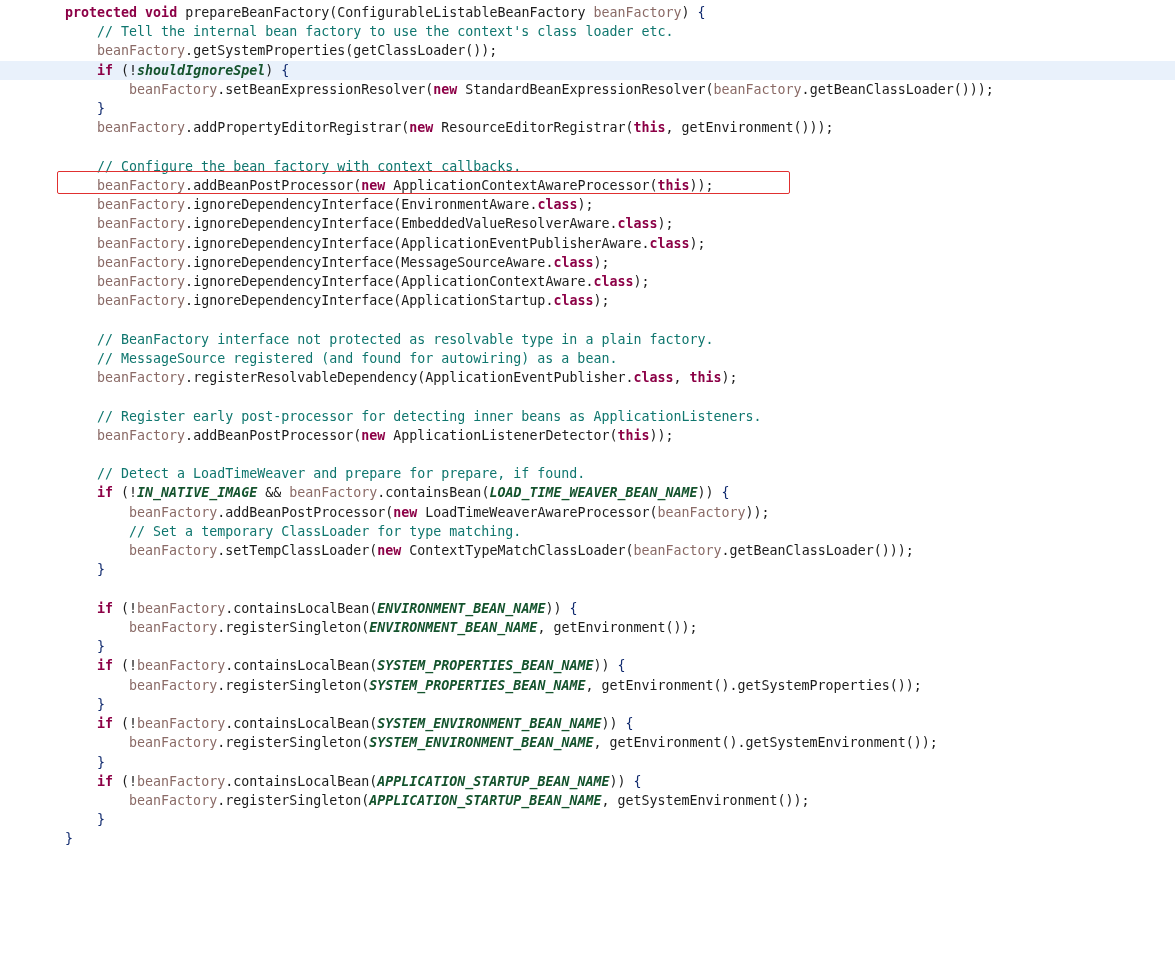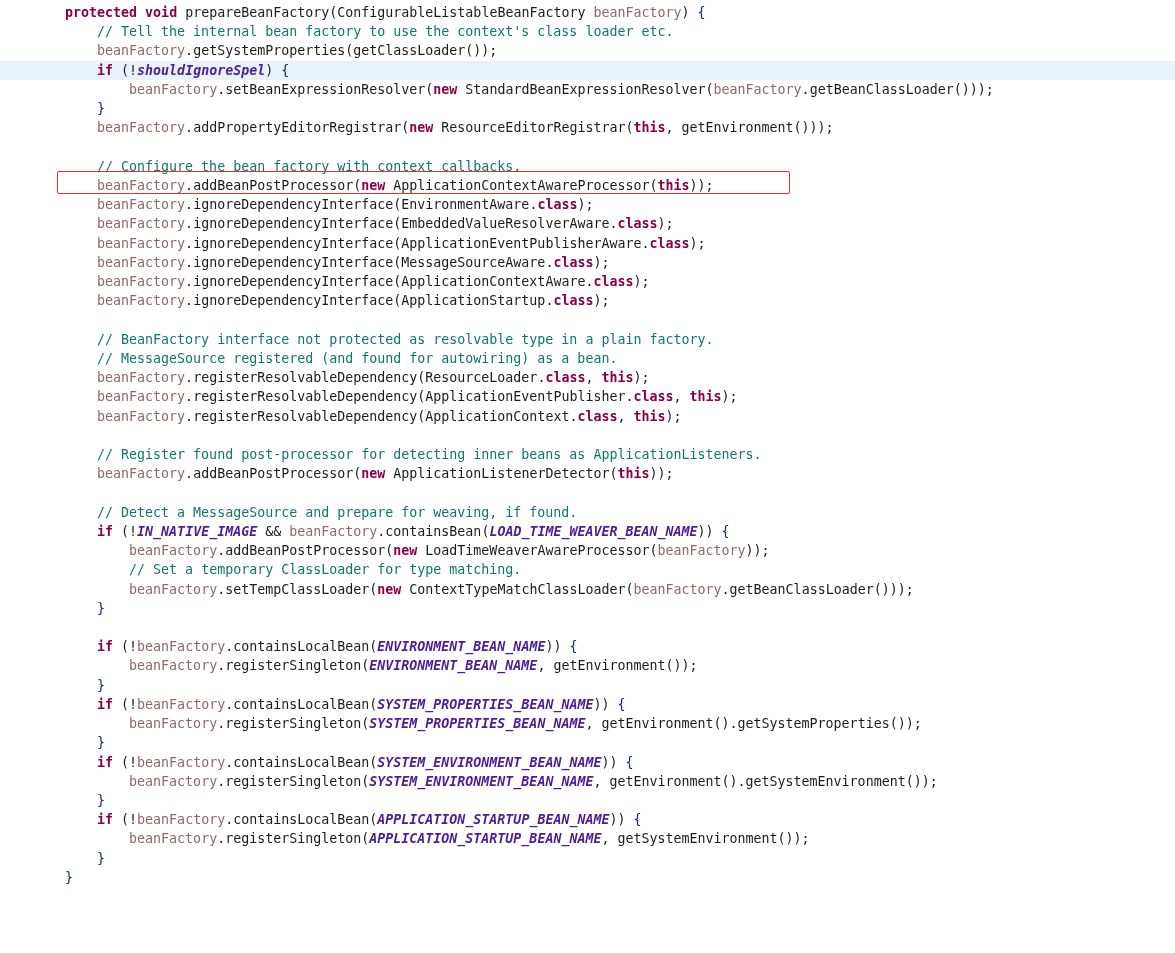--- a/index.html
+++ b/index.html
@@ -35,21 +35,21 @@
     padding-left: 33px;
     letter-spacing: 0px;
   }
   .line.hl {
     background: #e9f1fb;
   }
   
   .kw      { color: #8c0046; font-weight: bold; }          
   .cmt     { color: #0f766e; }                              
   .fld     { color: #8a6a66; }                              
-  .const   { color: #4c1d95; font-weight: bold; font-style: italic; } 
+  .const   { color: #14532d; font-weight: bold; font-style: italic; } 
   .brace   { color: #102a6e; }
   .punct   { color: #1b1b1b; }
   .txt     { color: #1b1b1b; }
 
   
   #annotation-box {
     position: absolute;
     border: 1.5px solid #e03030;
     border-radius: 2px;
     pointer-events: none;
@@ -73,28 +73,26 @@
       <div class="line"><span class="punct">        </span><span class="fld">beanFactory</span><span class="punct">.</span><span class="txt">addBeanPostProcessor</span><span class="punct">(</span><span class="kw">new</span><span class="punct"> </span><span class="txt">ApplicationContextAwareProcessor</span><span class="punct">(</span><span class="kw">this</span><span class="punct">));</span></div>
       <div class="line"><span class="punct">        </span><span class="fld">beanFactory</span><span class="punct">.</span><span class="txt">ignoreDependencyInterface</span><span class="punct">(</span><span class="txt">EnvironmentAware</span><span class="punct">.</span><span class="kw">class</span><span class="punct">);</span></div>
       <div class="line"><span class="punct">        </span><span class="fld">beanFactory</span><span class="punct">.</span><span class="txt">ignoreDependencyInterface</span><span class="punct">(</span><span class="txt">EmbeddedValueResolverAware</span><span class="punct">.</span><span class="kw">class</span><span class="punct">);</span></div>
       <div class="line"><span class="punct">        </span><span class="fld">beanFactory</span><span class="punct">.</span><span class="txt">ignoreDependencyInterface</span><span class="punct">(</span><span class="txt">ApplicationEventPublisherAware</span><span class="punct">.</span><span class="kw">class</span><span class="punct">);</span></div>
       <div class="line"><span class="punct">        </span><span class="fld">beanFactory</span><span class="punct">.</span><span class="txt">ignoreDependencyInterface</span><span class="punct">(</span><span class="txt">MessageSourceAware</span><span class="punct">.</span><span class="kw">class</span><span class="punct">);</span></div>
       <div class="line"><span class="punct">        </span><span class="fld">beanFactory</span><span class="punct">.</span><span class="txt">ignoreDependencyInterface</span><span class="punct">(</span><span class="txt">ApplicationContextAware</span><span class="punct">.</span><span class="kw">class</span><span class="punct">);</span></div>
       <div class="line"><span class="punct">        </span><span class="fld">beanFactory</span><span class="punct">.</span><span class="txt">ignoreDependencyInterface</span><span class="punct">(</span><span class="txt">ApplicationStartup</span><span class="punct">.</span><span class="kw">class</span><span class="punct">);</span></div>
       <div class="line">&nbsp;</div>
       <div class="line">        <span class="cmt">// BeanFactory interface not protected as resolvable type in a plain factory.</span></div>
       <div class="line">        <span class="cmt">// MessageSource registered (and found for autowiring) as a bean.</span></div>
-      <div class="line"><span class="punct">        </span><span class="fld">beanFactory</span><span class="punct">.</span><span class="txt">registerResolvableDependency</span><span class="punct">(</span><span class="txt">ResourceLoader</span><span class="punct">.</span><span class="kw">class</span><span class="punct">, </span><span class="kw">this</span><span class="punct">);</span></div>
       <div class="line"><span class="punct">        </span><span class="fld">beanFactory</span><span class="punct">.</span><span class="txt">registerResolvableDependency</span><span class="punct">(</span><span class="txt">ApplicationEventPublisher</span><span class="punct">.</span><span class="kw">class</span><span class="punct">, </span><span class="kw">this</span><span class="punct">);</span></div>
-      <div class="line"><span class="punct">        </span><span class="fld">beanFactory</span><span class="punct">.</span><span class="txt">registerResolvableDependency</span><span class="punct">(</span><span class="txt">ApplicationContext</span><span class="punct">.</span><span class="kw">class</span><span class="punct">, </span><span class="kw">this</span><span class="punct">);</span></div>
       <div class="line">&nbsp;</div>
-      <div class="line">        <span class="cmt">// Register found post-processor for detecting inner beans as ApplicationListeners.</span></div>
+      <div class="line">        <span class="cmt">// Register early post-processor for detecting inner beans as ApplicationListeners.</span></div>
       <div class="line"><span class="punct">        </span><span class="fld">beanFactory</span><span class="punct">.</span><span class="txt">addBeanPostProcessor</span><span class="punct">(</span><span class="kw">new</span><span class="punct"> </span><span class="txt">ApplicationListenerDetector</span><span class="punct">(</span><span class="kw">this</span><span class="punct">));</span></div>
       <div class="line">&nbsp;</div>
-      <div class="line">        <span class="cmt">// Detect a MessageSource and prepare for weaving, if found.</span></div>
+      <div class="line">        <span class="cmt">// Detect a LoadTimeWeaver and prepare for prepare, if found.</span></div>
       <div class="line"><span class="punct">        </span><span class="kw">if</span><span class="punct"> (!</span><span class="const">IN_NATIVE_IMAGE</span><span class="punct"> &amp;&amp; </span><span class="fld">beanFactory</span><span class="punct">.</span><span class="txt">containsBean</span><span class="punct">(</span><span class="const">LOAD_TIME_WEAVER_BEAN_NAME</span><span class="punct">)) </span><span class="brace">{</span></div>
       <div class="line"><span class="punct">            </span><span class="fld">beanFactory</span><span class="punct">.</span><span class="txt">addBeanPostProcessor</span><span class="punct">(</span><span class="kw">new</span><span class="punct"> </span><span class="txt">LoadTimeWeaverAwareProcessor</span><span class="punct">(</span><span class="fld">beanFactory</span><span class="punct">));</span></div>
       <div class="line">            <span class="cmt">// Set a temporary ClassLoader for type matching.</span></div>
       <div class="line"><span class="punct">            </span><span class="fld">beanFactory</span><span class="punct">.</span><span class="txt">setTempClassLoader</span><span class="punct">(</span><span class="kw">new</span><span class="punct"> </span><span class="txt">ContextTypeMatchClassLoader</span><span class="punct">(</span><span class="fld">beanFactory</span><span class="punct">.</span><span class="txt">getBeanClassLoader</span><span class="punct">()));</span></div>
       <div class="line"><span class="punct">        </span><span class="brace">}</span></div>
       <div class="line">&nbsp;</div>
       <div class="line"><span class="punct">        </span><span class="kw">if</span><span class="punct"> (!</span><span class="fld">beanFactory</span><span class="punct">.</span><span class="txt">containsLocalBean</span><span class="punct">(</span><span class="const">ENVIRONMENT_BEAN_NAME</span><span class="punct">)) </span><span class="brace">{</span></div>
       <div class="line"><span class="punct">            </span><span class="fld">beanFactory</span><span class="punct">.</span><span class="txt">registerSingleton</span><span class="punct">(</span><span class="const">ENVIRONMENT_BEAN_NAME</span><span class="punct">, </span><span class="txt">getEnvironment</span><span class="punct">());</span></div>
       <div class="line"><span class="punct">        </span><span class="brace">}</span></div>
       <div class="line"><span class="punct">        </span><span class="kw">if</span><span class="punct"> (!</span><span class="fld">beanFactory</span><span class="punct">.</span><span class="txt">containsLocalBean</span><span class="punct">(</span><span class="const">SYSTEM_PROPERTIES_BEAN_NAME</span><span class="punct">)) </span><span class="brace">{</span></div>

